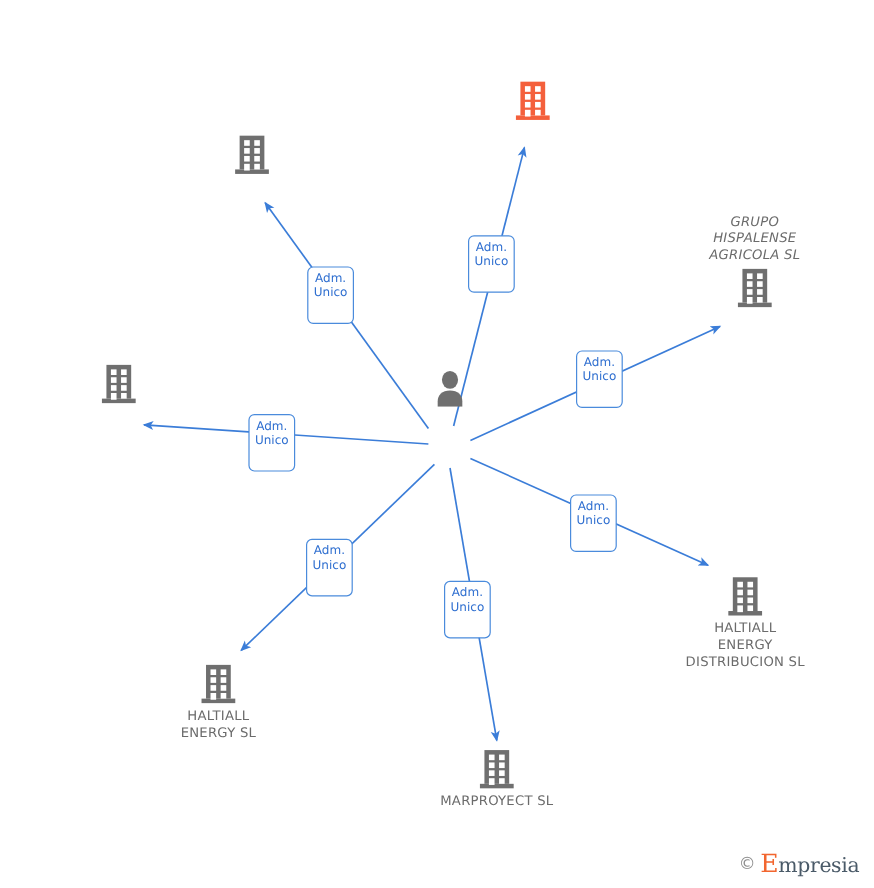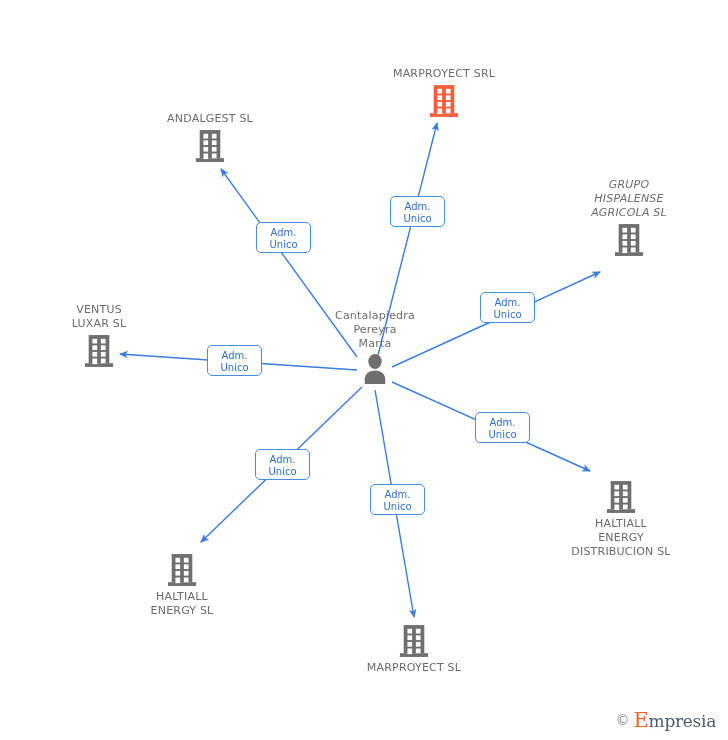--- a/index.html
+++ b/index.html
@@ -48,22 +48,22 @@
   .node-icon {
     display: block;
     margin: 0 auto;
   }
   .node.label-top .node-label { margin-bottom: 3px; }
   .node.label-bottom .node-label { margin-top: 3px; }
 
   .edge-label {
     position: absolute;
     box-sizing: border-box;
-    width: 55px;
-    padding: 4px 2px 1px 2px;
+    width: 39px;
+    padding: 4px 2px 18px 2px;
     margin-left: -23px;
     margin-top: -18px;
     background: #ffffff;
     border: 1px solid #4a8bdc;
     border-radius: 5px;
     color: #2f6fd0;
     font-size: 10px;
     line-height: 12px;
     text-align: center;
     white-space: pre-line;
@@ -109,51 +109,46 @@
         <line x1="392" y1="367" x2="600" y2="272" stroke="#3b7dd8" stroke-width="1.4" marker-end="url(#arrowhead)"></line>
         <line x1="357" y1="370" x2="120" y2="354" stroke="#3b7dd8" stroke-width="1.4" marker-end="url(#arrowhead)"></line>
         <line x1="392" y1="382" x2="590" y2="471" stroke="#3b7dd8" stroke-width="1.4" marker-end="url(#arrowhead)"></line>
         <line x1="362" y1="387" x2="201" y2="542" stroke="#3b7dd8" stroke-width="1.4" marker-end="url(#arrowhead)"></line>
         <line x1="375" y1="390" x2="414" y2="617" stroke="#3b7dd8" stroke-width="1.4" marker-end="url(#arrowhead)"></line>
       </g>
   </svg>
 
   <div id="nodes-group">
       <div class="node label-top" style="left: 375px; top: 309px;">
-        <div class="node-label">Cantalapiedra
-Pereyra
-Marta</div>
         <div>
           <svg viewBox="0 0 30 32" width="28" height="30" class="node-icon">
             <ellipse cx="15" cy="8" rx="7.2" ry="8" fill="#6f6f6f"></ellipse>
             <path d="M15 17.5c-7 0-11 4.2-11 9.6V32h22v-4.9c0-5.4-4-9.6-11-9.6z" fill="#6f6f6f"></path>
           </svg>
         </div>
       </div>
       <div class="node label-top" style="left: 444px; top: 67px;">
-        <div class="node-label">MARPROYECT SRL</div>
         <div>
           <svg viewBox="0 0 32 36" width="30" height="34" class="node-icon">
             <g fill="#f4603c">
               <rect x="5" y="1" width="22" height="30"></rect>
               <rect x="1" y="31" width="30" height="4"></rect>
               <rect x="9" y="5" width="5" height="5" fill="#ffffff"></rect>
               <rect x="18" y="5" width="5" height="5" fill="#ffffff"></rect>
               <rect x="9" y="12" width="5" height="5" fill="#ffffff"></rect>
               <rect x="18" y="12" width="5" height="5" fill="#ffffff"></rect>
               <rect x="9" y="19" width="5" height="5" fill="#ffffff"></rect>
               <rect x="18" y="19" width="5" height="5" fill="#ffffff"></rect>
               <rect x="9" y="26" width="5" height="6" fill="#ffffff"></rect>
               <rect x="18" y="26" width="5" height="5" fill="#ffffff"></rect>
             </g>
           </svg>
         </div>
       </div>
       <div class="node label-top" style="left: 210px; top: 112px;">
-        <div class="node-label">ANDALGEST SL</div>
         <div>
           <svg viewBox="0 0 32 36" width="30" height="34" class="node-icon">
             <g fill="#6f6f6f">
               <rect x="5" y="1" width="22" height="30"></rect>
               <rect x="1" y="31" width="30" height="4"></rect>
               <rect x="9" y="5" width="5" height="5" fill="#ffffff"></rect>
               <rect x="18" y="5" width="5" height="5" fill="#ffffff"></rect>
               <rect x="9" y="12" width="5" height="5" fill="#ffffff"></rect>
               <rect x="18" y="12" width="5" height="5" fill="#ffffff"></rect>
               <rect x="9" y="19" width="5" height="5" fill="#ffffff"></rect>
@@ -179,22 +174,20 @@
               <rect x="18" y="12" width="5" height="5" fill="#ffffff"></rect>
               <rect x="9" y="19" width="5" height="5" fill="#ffffff"></rect>
               <rect x="18" y="19" width="5" height="5" fill="#ffffff"></rect>
               <rect x="9" y="26" width="5" height="6" fill="#ffffff"></rect>
               <rect x="18" y="26" width="5" height="5" fill="#ffffff"></rect>
             </g>
           </svg>
         </div>
       </div>
       <div class="node label-top" style="left: 99px; top: 303px;">
-        <div class="node-label">VENTUS
-LUXAR SL</div>
         <div>
           <svg viewBox="0 0 32 36" width="30" height="34" class="node-icon">
             <g fill="#6f6f6f">
               <rect x="5" y="1" width="22" height="30"></rect>
               <rect x="1" y="31" width="30" height="4"></rect>
               <rect x="9" y="5" width="5" height="5" fill="#ffffff"></rect>
               <rect x="18" y="5" width="5" height="5" fill="#ffffff"></rect>
               <rect x="9" y="12" width="5" height="5" fill="#ffffff"></rect>
               <rect x="18" y="12" width="5" height="5" fill="#ffffff"></rect>
               <rect x="9" y="19" width="5" height="5" fill="#ffffff"></rect>

